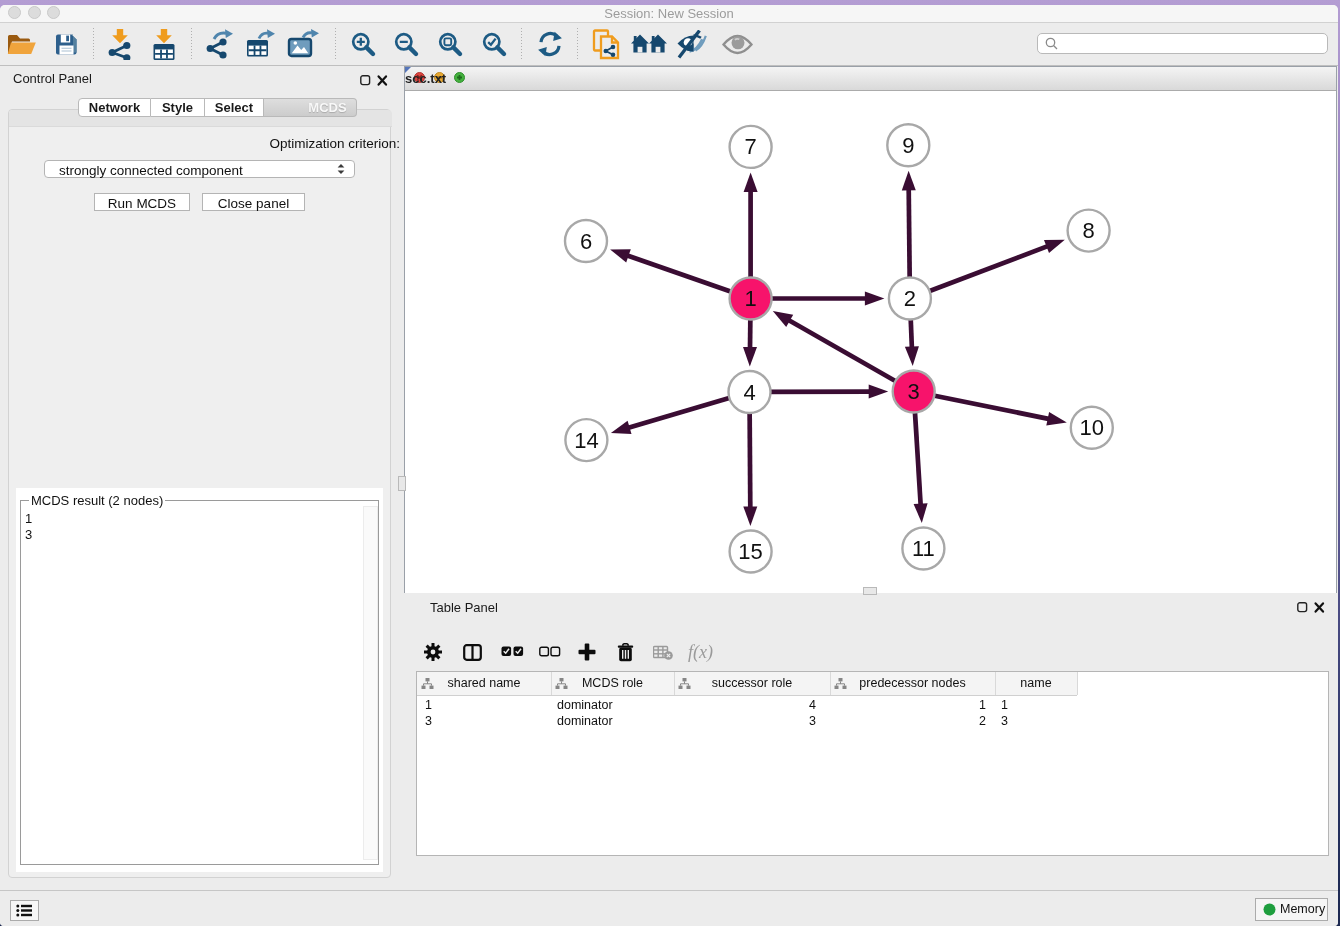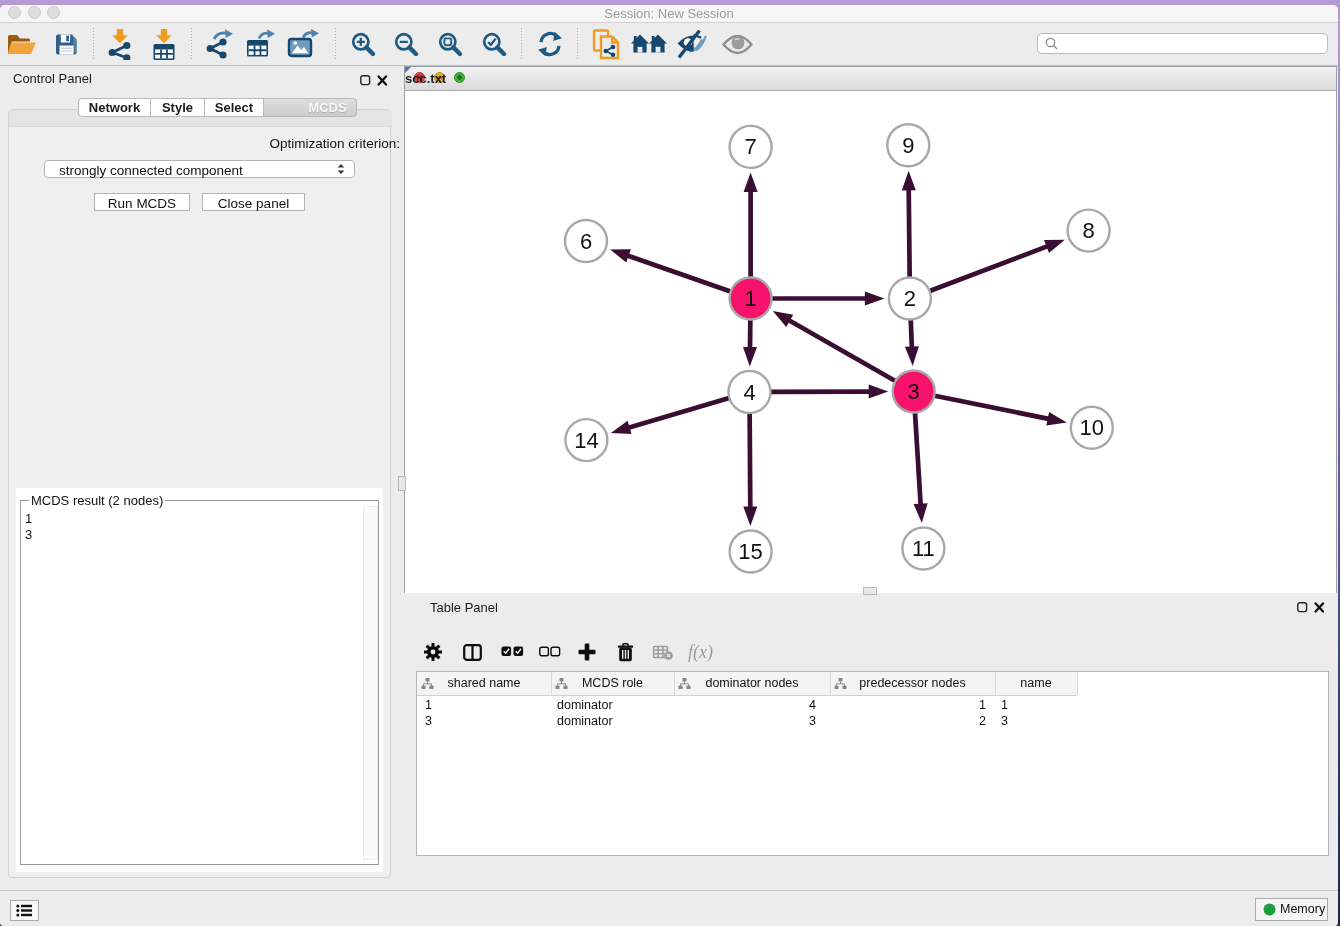--- a/index.html
+++ b/index.html
@@ -366,21 +366,21 @@
  <div class="abs" style="left:863px;top:582px;width:12px;height:6px;background:#e8e8e8;border:1px solid #b9b9b9;"></div>
  <div id="tbl">
   <div id="tbl-head">
    <div class="hcell" style="left:0;width:134px;">
           <div class="hlabel">shared name</div>
         </div>
    <div class="hcell" style="left:134px;width:123px;">
           <div class="hlabel">MCDS role</div>
         </div>
    <div class="hcell" style="left:257px;width:156px;">
-          <div class="hlabel">dominator nodes</div>
+          <div class="hlabel">successor role</div>
         </div>
    <div class="hcell" style="left:413px;width:165px;">
           <div class="hlabel">predecessor nodes</div>
         </div>
    <div class="hcell" style="left:578px;width:82px;">
           <div class="hlabel">name</div>
         </div>
   </div>
   <svg class="abs" style="left:4px;top:6px" width="13" height="12" viewBox="0 0 13 12">
         <rect x="4.5" y="0" width="4" height="3.4" fill="#868686"></rect>

